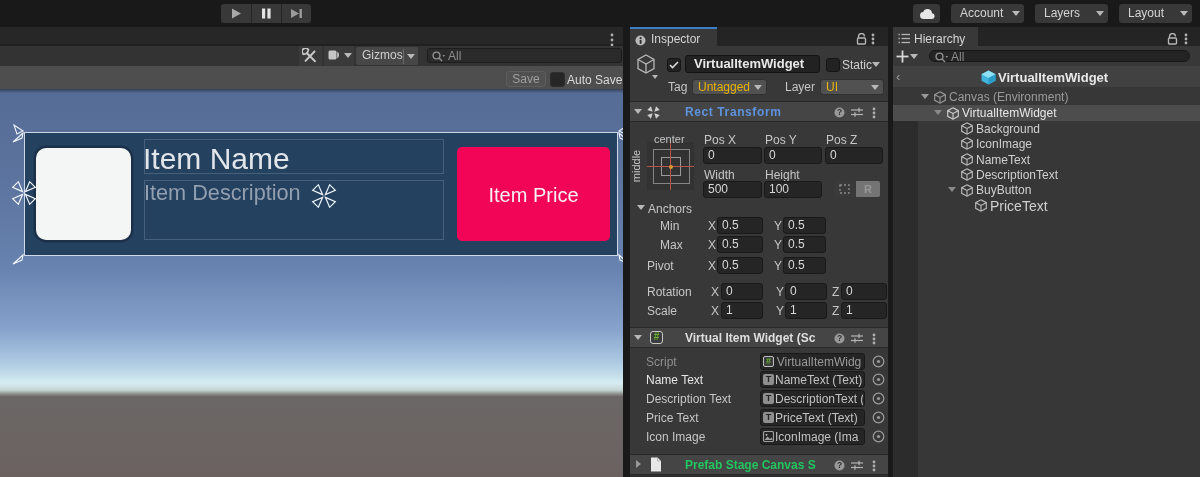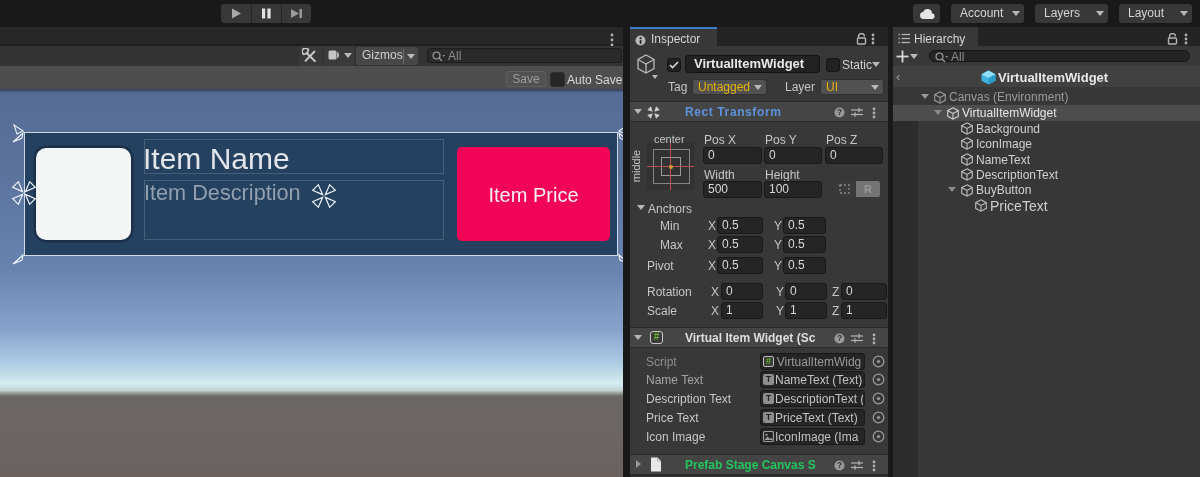--- a/index.html
+++ b/index.html
@@ -318,21 +318,21 @@
 
     <div class="abs" style="left:16px;top:328px;color:#8e8e8e;font-size:12px;">Script</div>
     <div class="abs" style="left:130px;top:326px;width:105px;height:17px;background:#252525;border:1px solid #191919;border-radius:3px;"></div>
     <div class="abs" style="left:133px;top:329px;width:11px;height:11px;background:#3c3c3c;border:1px solid #bbb;border-radius:2px;color:#64b32e;font-size:9px;font-weight:bold;text-align:center;line-height:9px;">#</div>
     <div class="abs" style="left:145px;top:328px;width:88px;overflow:hidden;white-space:nowrap;color:#9a9a9a;font-size:12px;text-align:center;">VirtualItemWidg</div>
     <svg class="abs" style="left:242px;top:328px;" width="13" height="13">
         <circle cx="6.5" cy="6.5" r="5.3" fill="none" stroke="#9a9a9a" stroke-width="1.2"></circle>
         <circle cx="6.5" cy="6.5" r="1.6" fill="#9a9a9a"></circle>
       </svg>
 
-    <div class="abs" style="left:16px;top:346px;color:#a3a3a3;font-size:12px;">Name Text</div>
+    <div class="abs" style="left:16px;top:346px;color:#e5e5e5;font-size:12px;">Name Text</div>
     <div class="abs" style="left:130px;top:344px;width:105px;height:17px;background:#252525;border:1px solid #191919;border-radius:3px;"></div>
     <div class="abs" style="left:133px;top:347px;width:11px;height:11px;background:#8e8e8e;border-radius:2px;color:#252525;font-size:9px;font-weight:bold;text-align:center;line-height:11px;">T</div>
     <div class="abs" style="left:145px;top:346px;width:88px;overflow:hidden;white-space:nowrap;color:#c2c2c2;font-size:12px;">NameText (Text)</div>
     <svg class="abs" style="left:242px;top:346px;" width="13" height="13">
         <circle cx="6.5" cy="6.5" r="5.3" fill="none" stroke="#9a9a9a" stroke-width="1.2"></circle>
         <circle cx="6.5" cy="6.5" r="1.6" fill="#9a9a9a"></circle>
       </svg>
 
     <div class="abs" style="left:16px;top:365px;color:#c6c6c6;font-size:12px;">Description Text</div>
     <div class="abs" style="left:130px;top:363px;width:105px;height:17px;background:#252525;border:1px solid #191919;border-radius:3px;"></div>

